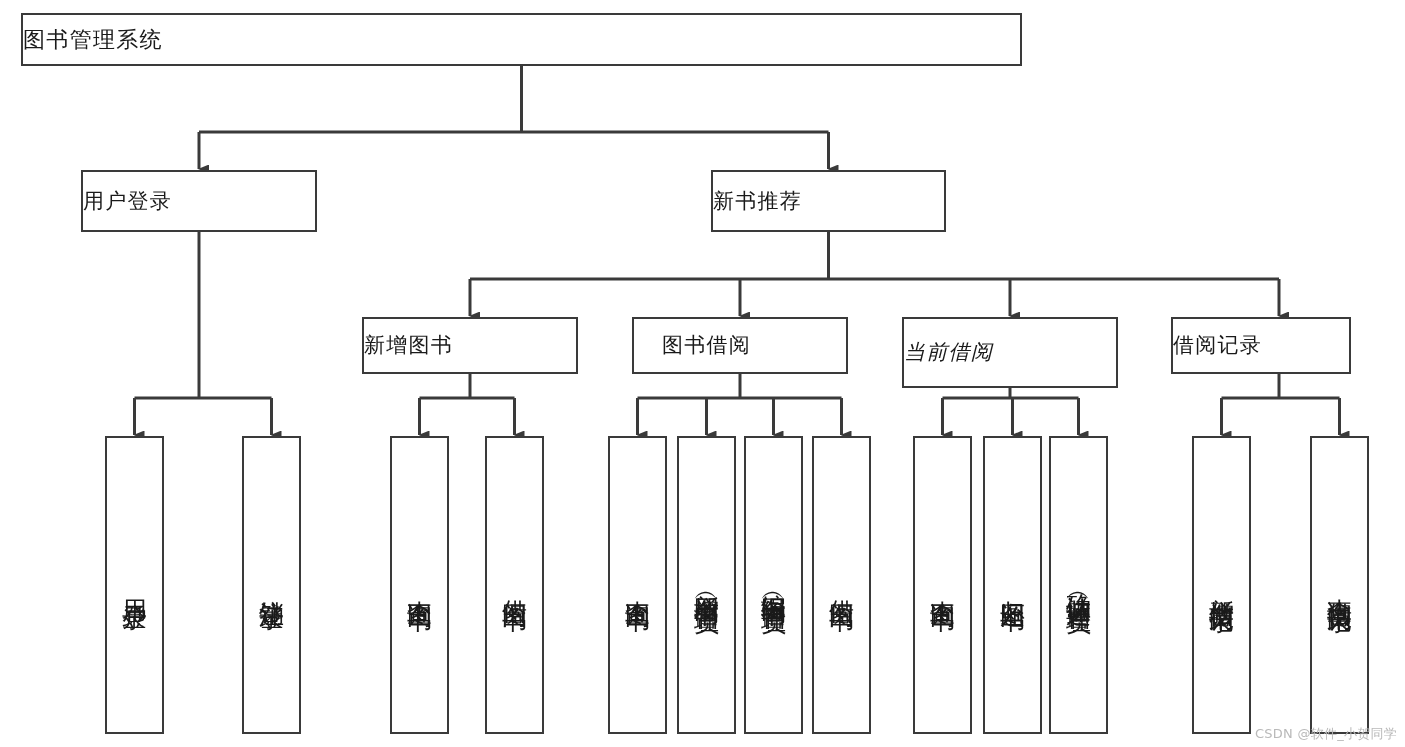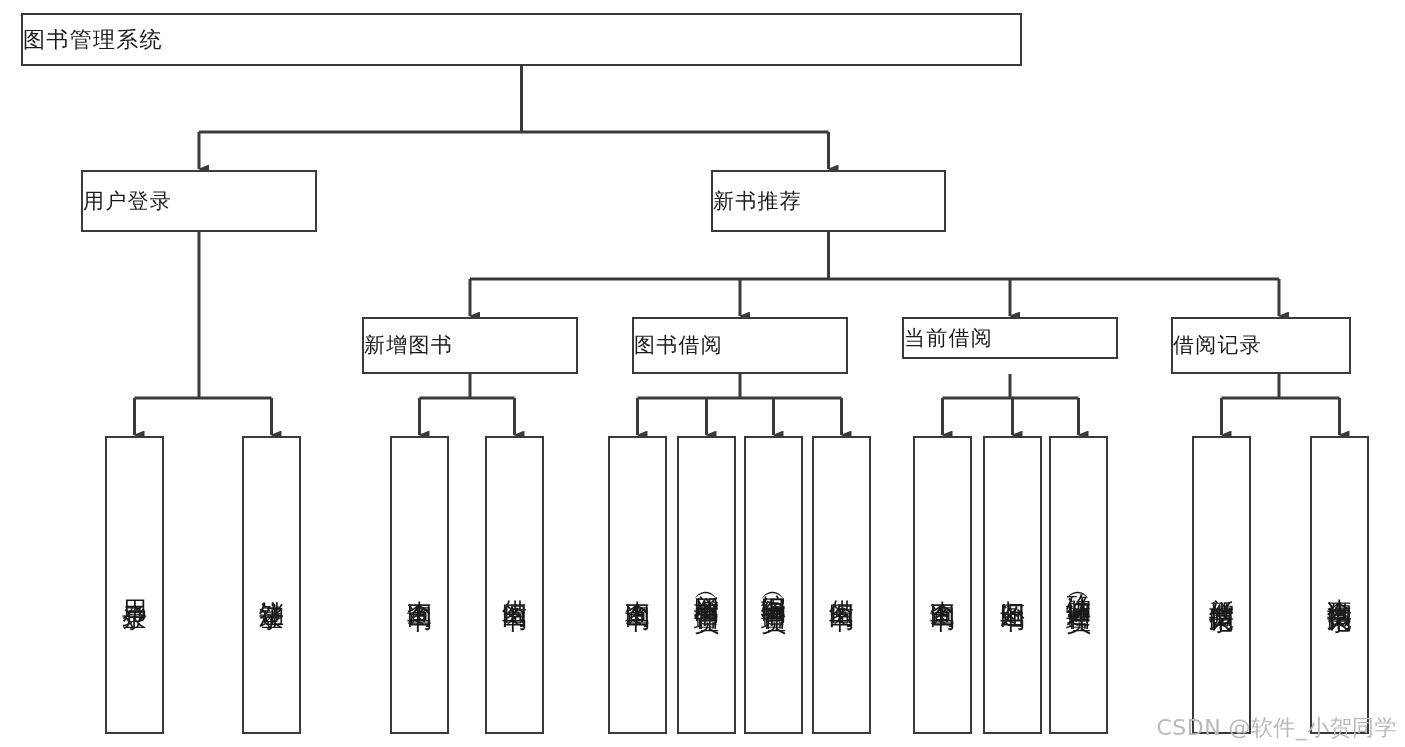--- a/index.html
+++ b/index.html
@@ -60,21 +60,21 @@
     text-orientation: upright;
     font-size: 25px;
     letter-spacing: 0.10em;
     line-height: 1;
     white-space: nowrap;
   }
   #watermark {
     position: absolute;
     right: 8px;
     bottom: 4px;
-    font-size: 22px;
+    font-size: 13px;
     color: #b9b9b9;
     letter-spacing: 0.02em;
     white-space: nowrap;
     user-select: none;
   }
 </style>
 </head>
 <body>
 
 <div id="diagram-root">
@@ -128,24 +128,24 @@
       </div>
       <div class="node horiz level2" style="left: 81px; top: 170px; width: 236px; height: 62px;">
         <span class="label">用户登录</span>
       </div>
       <div class="node horiz level2" style="left: 711px; top: 170px; width: 235px; height: 62px;">
         <span class="label">新书推荐</span>
       </div>
       <div class="node horiz level3" style="left: 362px; top: 317px; width: 216px; height: 57px;">
         <span class="label">新增图书</span>
       </div>
-      <div class="node horiz level3" style="left: 632px; top: 317px; width: 216px; height: 57px;">
+      <div class="node horiz level3" style="left: 632px; top: 317px; width: 216px; height: 57px; padding-left: 28px;">
         <span class="label">图书借阅</span>
       </div>
-      <div class="node horiz level3" style="left: 902px; top: 317px; width: 216px; height: 42px;">
+      <div class="node horiz level3" style="left: 902px; top: 317px; width: 216px; height: 71px; font-style: italic;">
         <span class="label">当前借阅</span>
       </div>
       <div class="node horiz level3" style="left: 1171px; top: 317px; width: 180px; height: 57px;">
         <span class="label">借阅记录</span>
       </div>
       <div class="node vert leaf" style="left: 105px; top: 436px; width: 59px; height: 298px;">
         <span class="label">用户登录</span>
       </div>
       <div class="node vert leaf" style="left: 242px; top: 436px; width: 59px; height: 298px;">
         <span class="label">注销登录</span>

